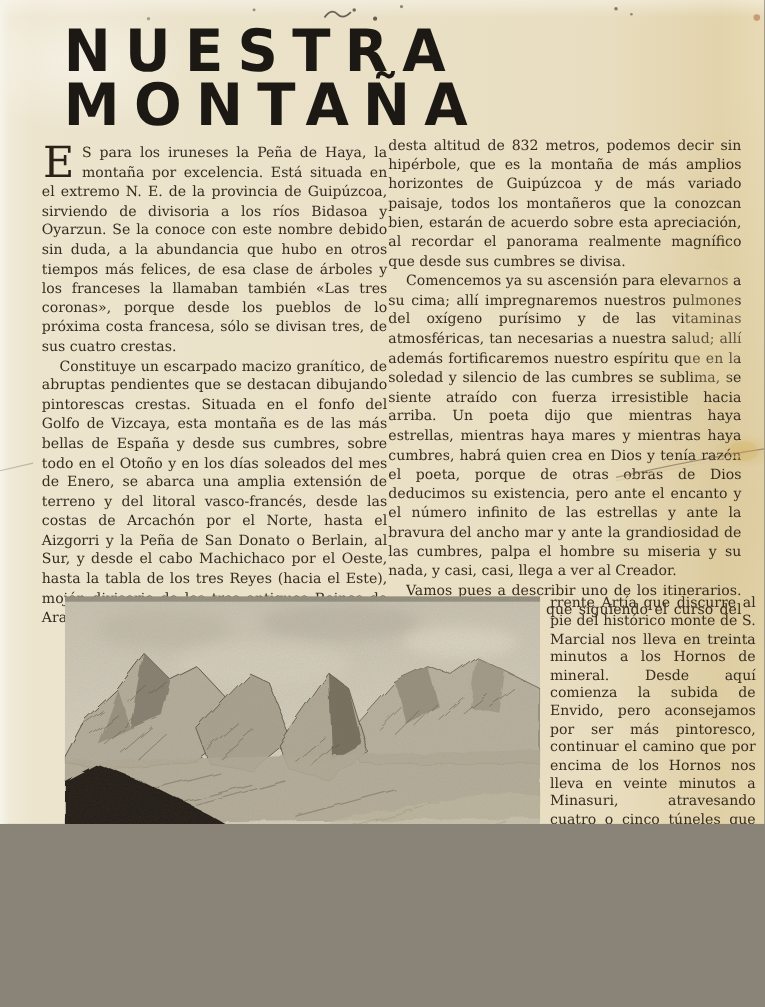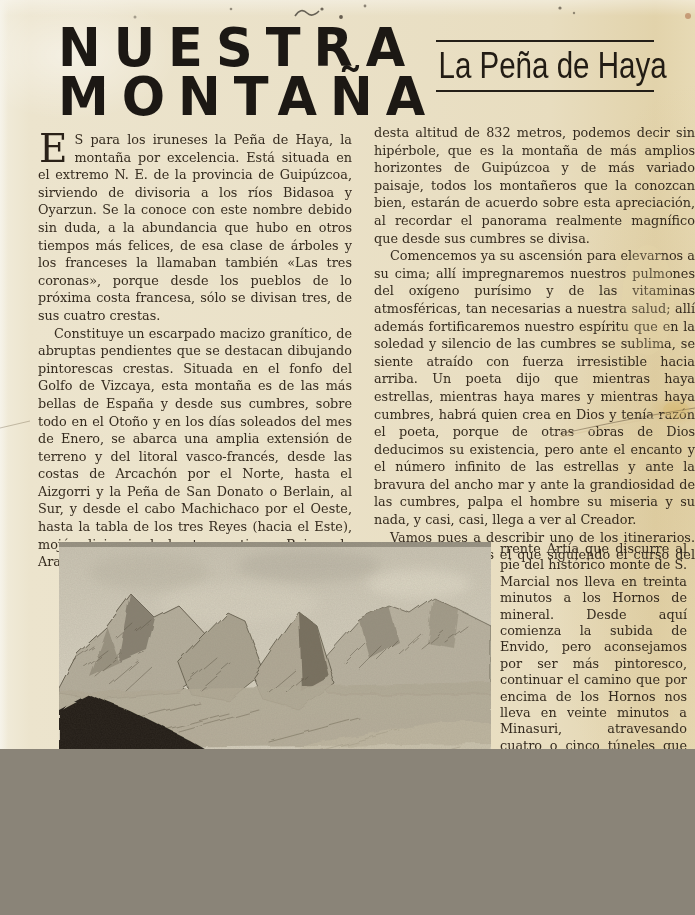--- a/index.html
+++ b/index.html
@@ -29,21 +29,21 @@
   .subtitle-text{
     font-family:"Liberation Sans",sans-serif;font-weight:400;
     font-size:36px;line-height:46px;color:#221c14;white-space:nowrap;
     display:inline-block;transform:scaleX(.82);transform-origin:left;
     padding-left:3px;
   }
   
   .col{position:absolute;text-align:justify;font-size:12.8px;line-height:17.6px;}
   .col p{margin:0;}
   .col-left{left:38px;top:131px;width:314px;}
-  .col-right{left:374px;top:124px;width:321px;}
+  .col-right{left:353px;top:124px;width:321px;}
   .col-narrow{left:500px;top:541px;width:187px;line-height:16.4px;}
   .indent{text-indent:16px;}
   .dropcap{
     float:left;font-size:39px;line-height:32px;padding:2px 7px 0 1px;
     color:#2a2118;font-family:"DejaVu Serif",serif;
   }
   
   .figure{position:absolute;left:59px;top:542px;width:432px;height:313px;}
   .figure svg{display:block;}
   .caption-row{position:absolute;left:59px;top:862px;width:440px;height:20px;}
@@ -60,25 +60,20 @@
 </head>
 <body>
 
 <div class="paper">
 
   <div class="title-block">
     <div class="title-line">NUESTRA</div>
     <div class="title-line">MONTAÑA</div>
   </div>
 
-  <div class="subtitle-block">
-    <div class="rule top"></div>
-    <span class="subtitle-text">La Peña de Haya</span>
-    <div class="rule bottom"></div>
-  </div>
 
   <div class="col col-left">
     <p><span class="dropcap">E</span><span>S para los iruneses la Peña de Haya, la montaña por excelencia. Está situada en el extremo N. E. de la provincia de Guipúzcoa, sirviendo de divisoria a los ríos Bidasoa y Oyarzun. Se la conoce con este nombre debido sin duda, a la abundancia que hubo en otros tiempos más felices, de esa clase de árboles y los franceses la llamaban también «Las tres coronas», porque desde los pueblos de lo próxima costa francesa, sólo se divisan tres, de sus cuatro crestas.</span></p>
     <p class="indent">Constituye un escarpado macizo granítico, de abruptas pendientes que se destacan dibujando pintorescas crestas. Situada en el fonfo del Golfo de Vizcaya, esta montaña es de las más bellas de España y desde sus cumbres, sobre todo en el Otoño y en los días soleados del mes de Enero, se abarca una amplia extensión de terreno y del litoral vasco-francés, desde las costas de Arcachón por el Norte, hasta el Aizgorri y la Peña de San Donato o Berlain, al Sur, y desde el cabo Machichaco por el Oeste, hasta la tabla de los tres Reyes (hacia el Este), mojón divisorio de los tres antiguos Reinos de Aragón, Navarra y Bearn. Para su mo-</p>
   </div>
 
   <div class="col col-right">
     <p>desta altitud de 832 metros, podemos decir sin hipérbole, que es la montaña de más amplios horizontes de Guipúzcoa y de más variado paisaje, todos los montañeros que la conozcan bien, estarán de acuerdo sobre esta apreciación, al recordar el panorama realmente magnífico que desde sus cumbres se divisa.</p>
     <p class="indent">Comencemos ya su ascensión para elevarnos a su cima; allí impregnaremos nuestros pulmones del oxígeno purísimo y de las vitaminas atmosféricas, tan necesarias a nuestra salud; allí además fortificaremos nuestro espíritu que en la soledad y silencio de las cumbres se sublima, se siente atraído con fuerza irresistible hacia arriba. Un poeta dijo que mientras haya estrellas, mientras haya mares y mientras haya cumbres, habrá quien crea en Dios y tenía razón el poeta, porque de otras obras de Dios deducimos su existencia, pero ante el encanto y el número infinito de las estrellas y ante la bravura del ancho mar y ante la grandiosidad de las cumbres, palpa el hombre su miseria y su nada, y casi, casi, llega a ver al Creador.</p>
     <p class="indent">Vamos pues a describir uno de los itinerarios. El más clásico, es el que siguiendo el curso del to-</p>

